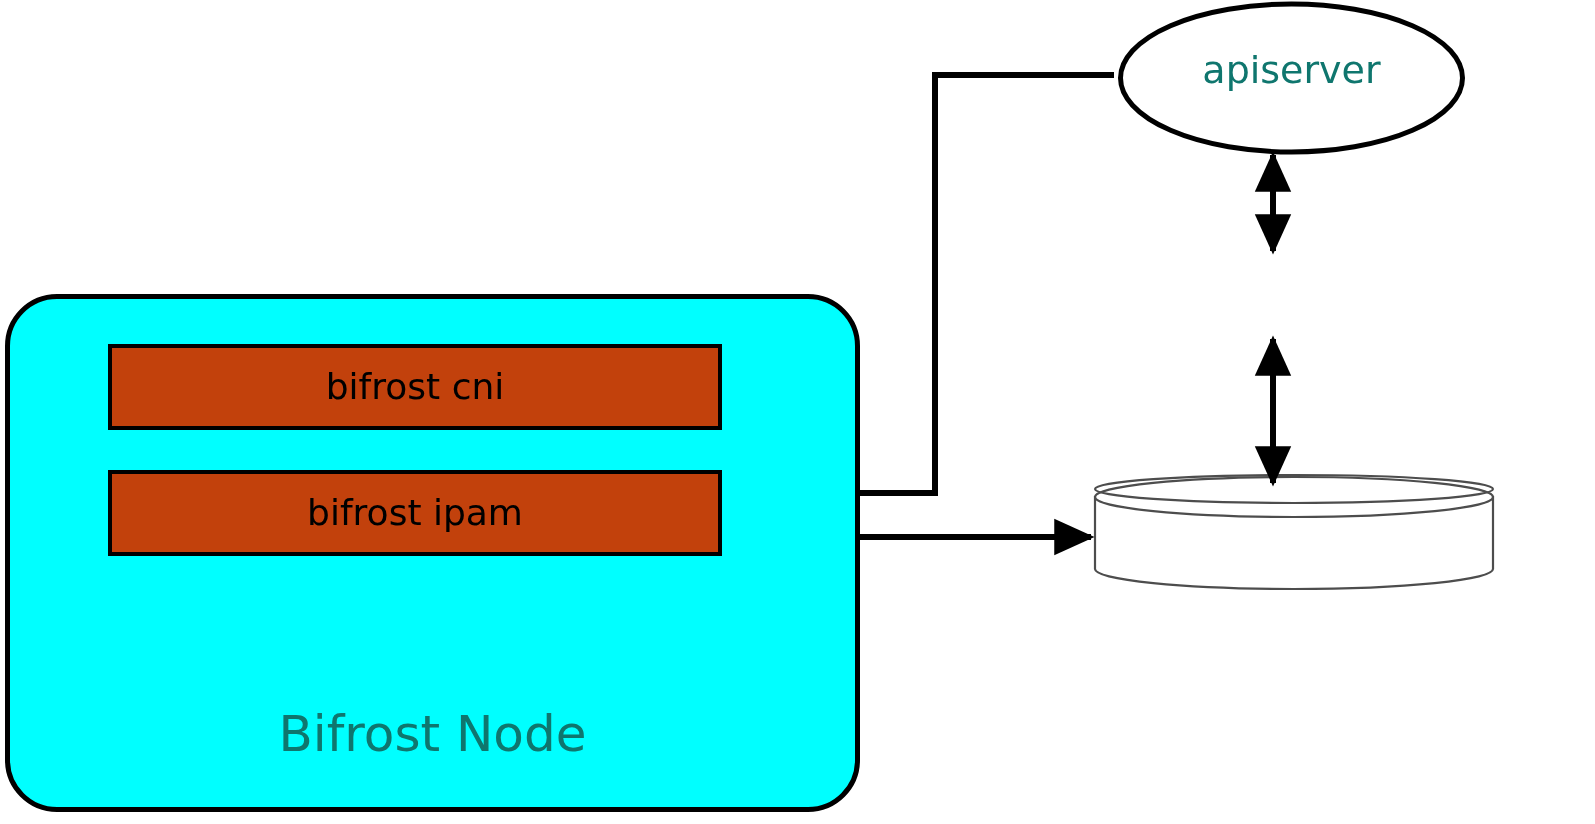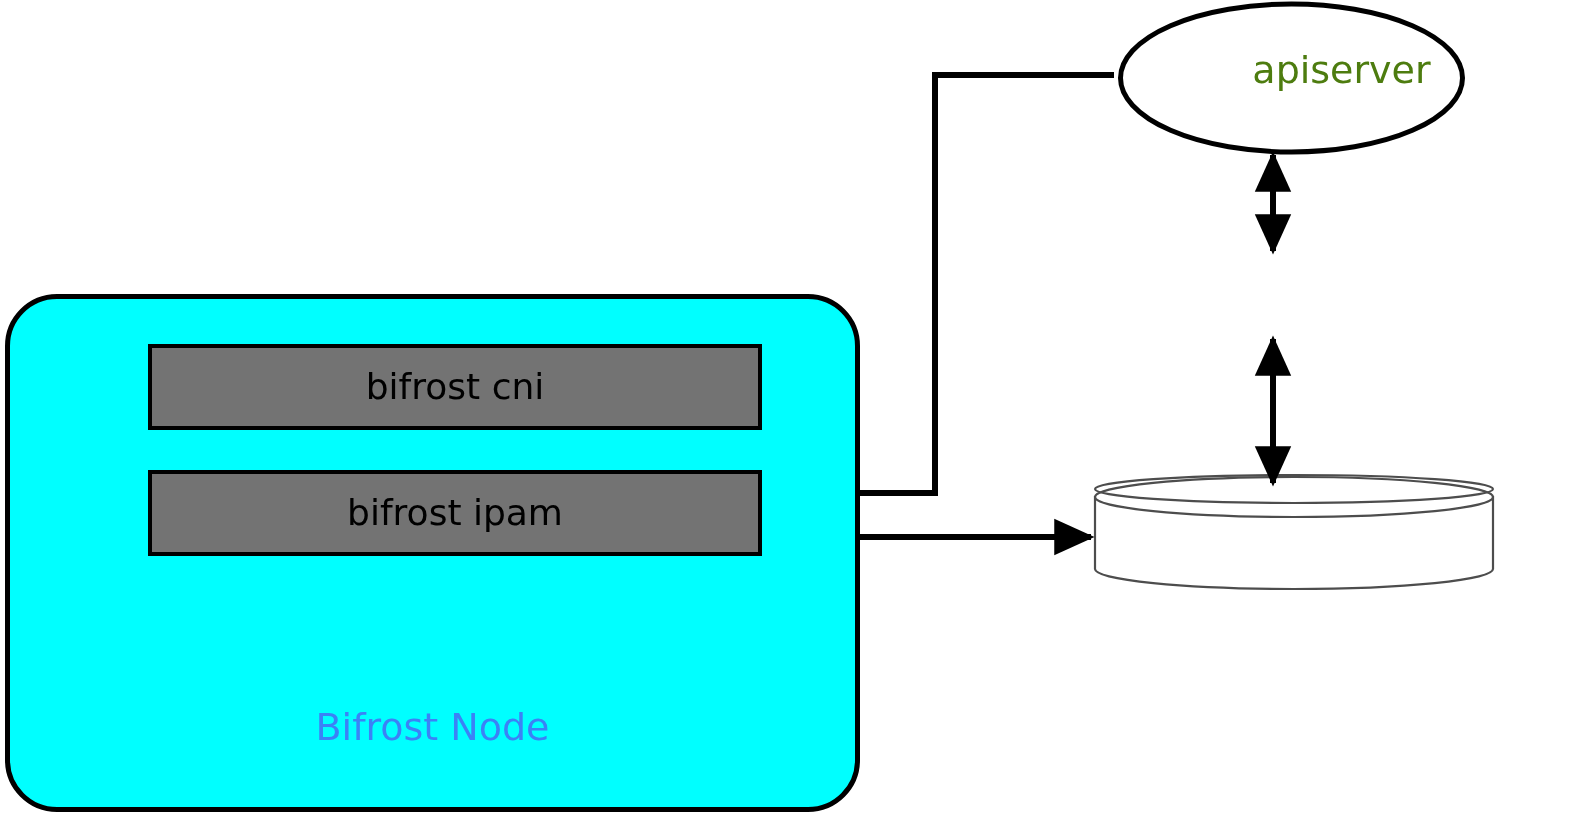--- a/index.html
+++ b/index.html
@@ -31,45 +31,44 @@
     background: #00ffff;
     border: 5px solid #000000;
     border-radius: 52px;
     box-sizing: border-box;
   }
   .inner-box {
     position: absolute;
     left: 108px;
     width: 614px;
     height: 86px;
-    background: #737373;
+    background: #c2410c;
     border: 4px solid #000000;
     box-sizing: border-box;
     display: flex;
     align-items: center;
     justify-content: center;
-    margin-left: 40px;
   }
   .inner-box span {
     font-size: 36px;
     color: #000000;
     line-height: 1;
   }
   #box-cni   { top: 344px; }
   #box-ipam  { top: 470px; }
   #box-ha    { top: 594px; }
 
   .node-label {
     position: absolute;
     left: 5px;
     top: 705px;
     width: 855px;
     text-align: center;
-    font-size: 38px;
-    color: #3b82f6;
+    font-size: 50px;
+    color: #0f766e;
   }
 
   .cm-box {
     position: absolute;
     left: 983px;
     top: 253px;
     width: 606px;
     height: 84px;
     background: #ffffff;
     border: 4px solid #000000;
@@ -79,26 +78,26 @@
     justify-content: center;
   }
   .cm-box span {
     font-size: 38px;
     color: #000000;
     line-height: 1;
   }
 
   .ellipse-label {
     position: absolute;
-    left: 1168px;
+    left: 1118px;
     top: 48px;
     width: 347px;
     text-align: center;
     font-size: 38px;
-    color: #4d7c0f;
+    color: #0f766e;
   }
   .cyl-label {
     position: absolute;
     left: 1095px;
     top: 508px;
     width: 398px;
     text-align: center;
     font-size: 30px;
     color: #000000;
   }

